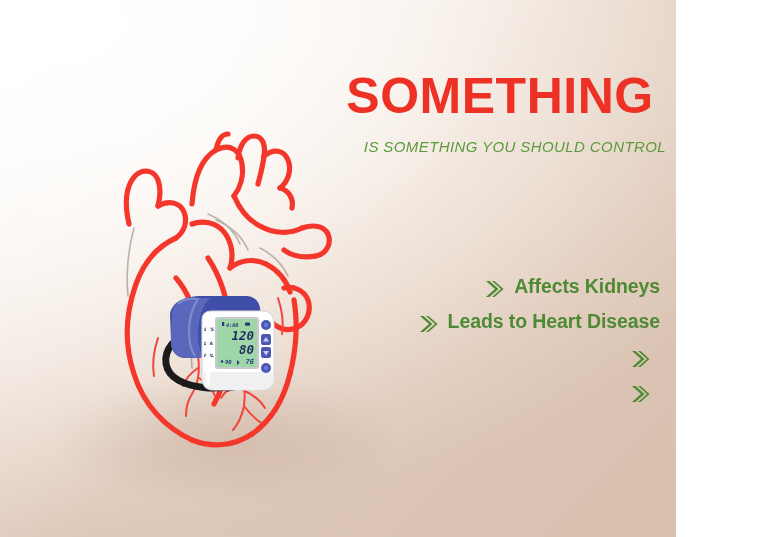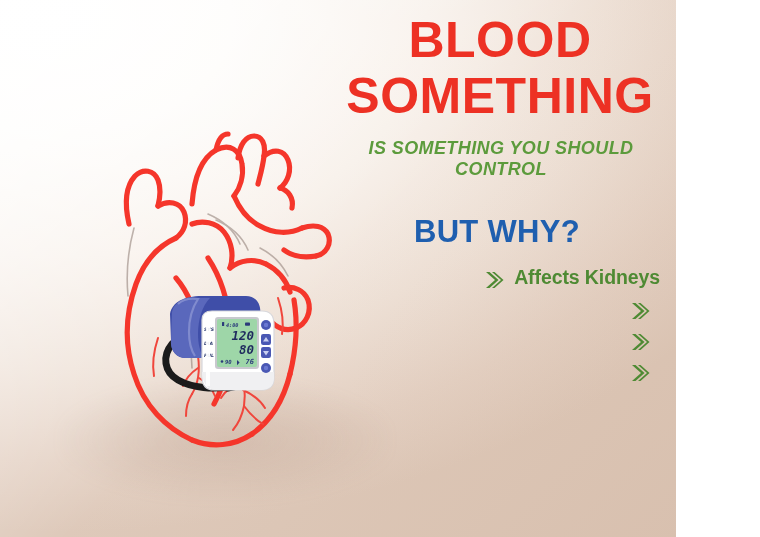--- a/index.html
+++ b/index.html
@@ -35,34 +35,34 @@
   #text-col{position:absolute;left:336px;top:0;width:330px;height:537px;}
 
   .title-line{
     color:#ED3124;font-weight:bold;text-align:center;
     letter-spacing:0.5px;line-height:0.98;
   }
   #title-1{position:absolute;left:0;top:16px;width:328px;font-size:50px;}
   #title-2{position:absolute;left:0;top:72px;width:328px;font-size:50px;}
 
   #subtitle{
-    position:absolute;left:0;top:138px;width:330px;text-align:center;
-    color:#5C9B3C;font-size:18px;font-weight:bold;font-style:italic;
+    position:absolute;left:0;top:138px;width:330px;text-align:right;
+    color:#5C9B3C;font-size:15px;font-weight:normal;font-style:italic;
     letter-spacing:0.4px;
   }
 
   #but-why{
     position:absolute;left:0;top:214px;width:322px;text-align:center;
     color:#1F5FAF;font-size:31px;font-weight:bold;letter-spacing:0.3px;
   }
 
   #bullets{position:absolute;left:0;top:266px;width:330px;}
   .bullet-row{
     display:flex;align-items:flex-start;justify-content:flex-end;
-    margin-bottom:5px;padding-right:6px;
+    margin-bottom:5px;padding-right:6px;margin-top:9px;
   }
   .bullet-icon{
     flex:0 0 auto;width:22px;height:24px;margin-right:7px;margin-top:2px;
     display:flex;align-items:center;justify-content:center;
   }
   .bullet-icon svg{display:block;width:22px;height:18px;}
   .bullet-text{
     color:#4E8A33;font-size:19.5px;font-weight:bold;line-height:1.18;
     text-align:right;white-space:pre-line;letter-spacing:-0.1px;
   }
@@ -184,46 +184,45 @@
       <path d="M108 69.5 l-3 -4.4 h6 z" fill="#C9CFF0"></path>
       <circle cx="108" cy="82" r="5" fill="#4A58B4"></circle>
       <circle cx="108" cy="82" r="2.2" fill="#6B79D2"></circle>
 
       <path d="M48 28 L52 28 L52 100 L48 100 Z" fill="#FFFFFF" opacity="0.9"></path>
     </svg>
   </div>
 
   <div id="text-col">
 
-    <div id="title-1" class="title-line">BLOOD</div>
     <div id="title-2" class="title-line">SOMETHING</div>
 
     <div id="subtitle">IS SOMETHING YOU SHOULD CONTROL</div>
 
-    <div id="but-why">BUT WHY?</div>
 
     <div id="bullets">
 
       <div class="bullet-row">
         <span class="bullet-icon">
           <svg viewBox="0 0 22 18" xmlns="http://www.w3.org/2000/svg">
             <path d="M1 1 L10 9 L1 17 L4.5 17 L13.5 9 L4.5 1 Z" fill="#4E8A33"></path>
             <path d="M7 1 L16 9 L7 17 L9.5 17 L18.5 9 L9.5 1 Z" fill="#4E8A33"></path>
           </svg>
         </span>
         <span class="bullet-text">Affects Kidneys</span>
       </div>
 
       <div class="bullet-row">
         <span class="bullet-icon">
           <svg viewBox="0 0 22 18" xmlns="http://www.w3.org/2000/svg">
             <path d="M1 1 L10 9 L1 17 L4.5 17 L13.5 9 L4.5 1 Z" fill="#4E8A33"></path>
             <path d="M7 1 L16 9 L7 17 L9.5 17 L18.5 9 L9.5 1 Z" fill="#4E8A33"></path>
           </svg>
         </span>
+        <span class="bullet-text">Leads to Heart Disease</span>
       </div>
 
       <div class="bullet-row">
         <span class="bullet-icon">
           <svg viewBox="0 0 22 18" xmlns="http://www.w3.org/2000/svg">
             <path d="M1 1 L10 9 L1 17 L4.5 17 L13.5 9 L4.5 1 Z" fill="#4E8A33"></path>
             <path d="M7 1 L16 9 L7 17 L9.5 17 L18.5 9 L9.5 1 Z" fill="#4E8A33"></path>
           </svg>
         </span>
       </div>

